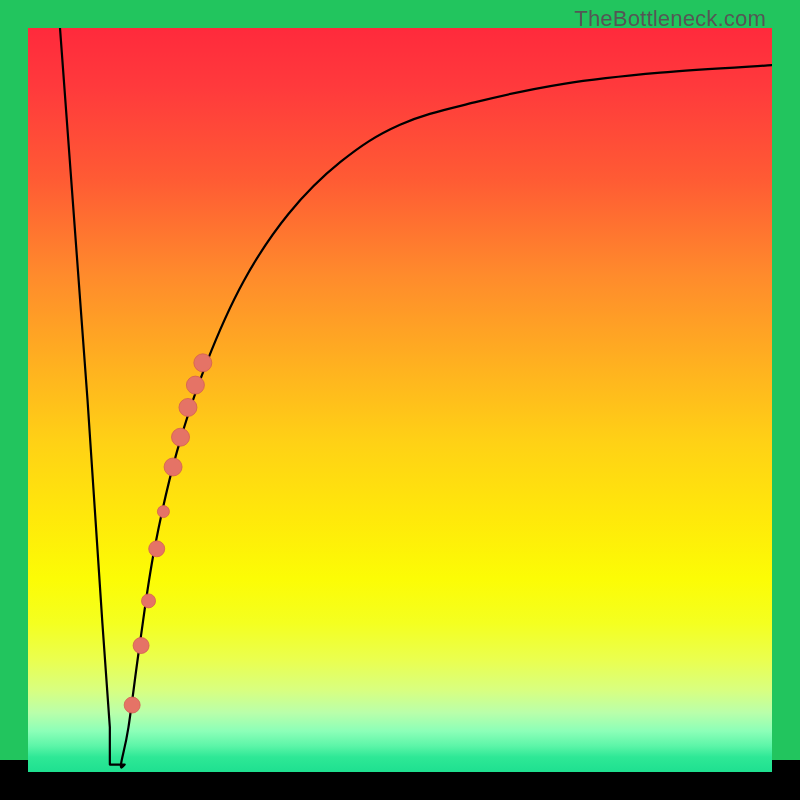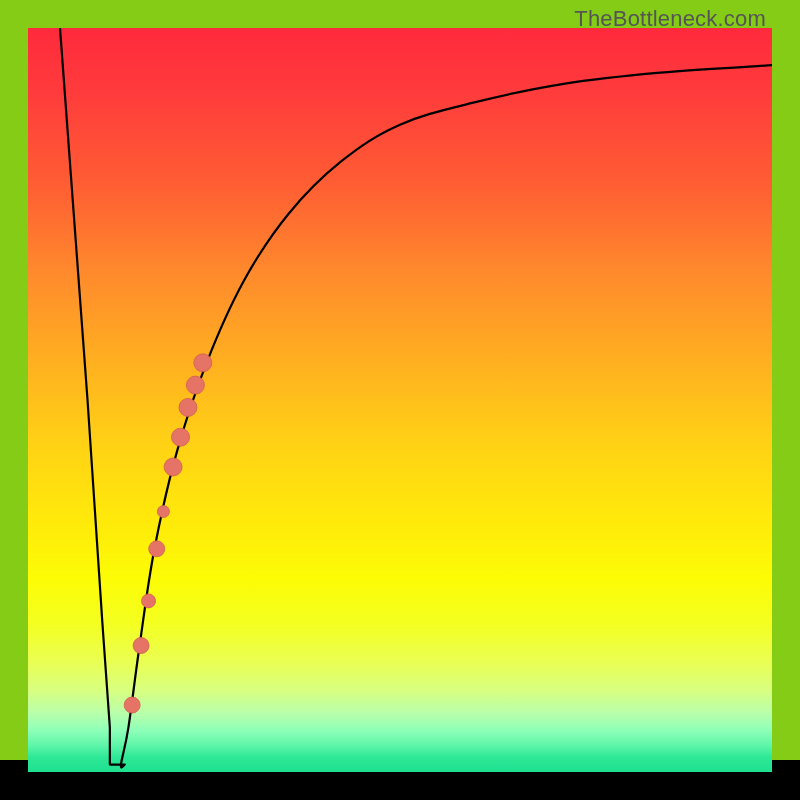--- a/index.html
+++ b/index.html
@@ -8,21 +8,21 @@
     width: 800px;
     height: 800px;
     overflow: hidden;
     background: #000;
     font-family: Arial, Helvetica, sans-serif;
   }
   .frame {
     position: relative;
     width: 800px;
     height: 760px;
-    background: #84cc16;
+    background: #22c55e;
   }
   .plot-area {
     position: absolute;
     left: 28px;
     top: 28px;
     width: 744px;
     height: 744px;
     overflow: hidden;
   }
   .gradient {

